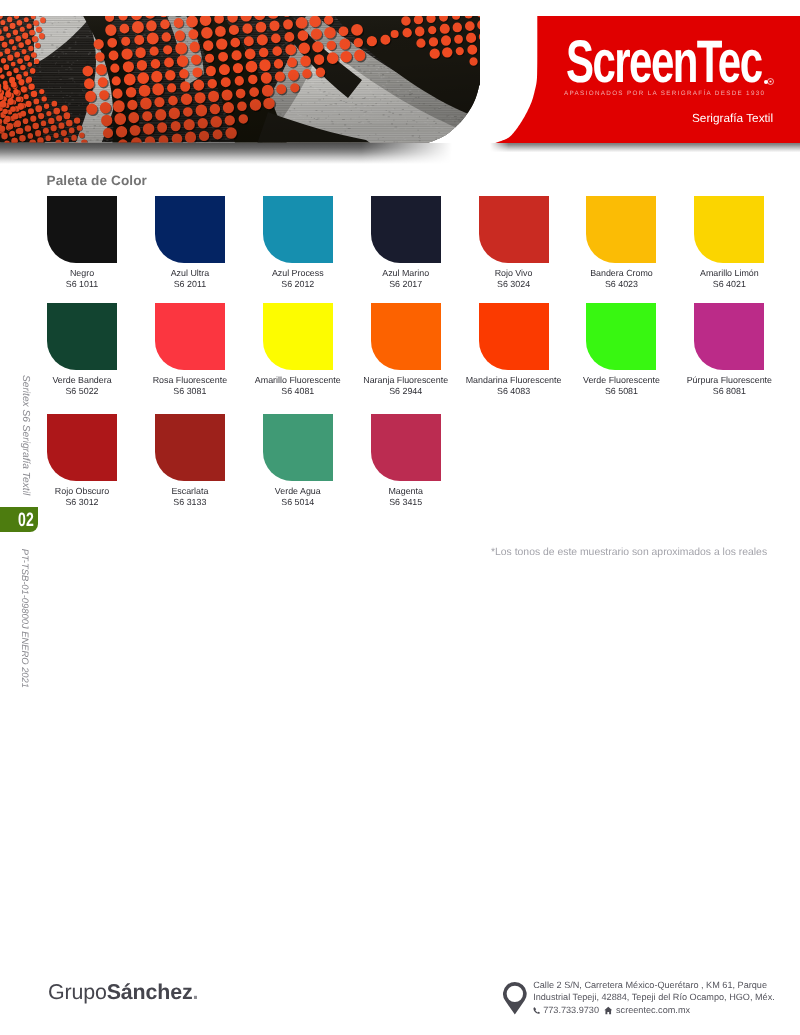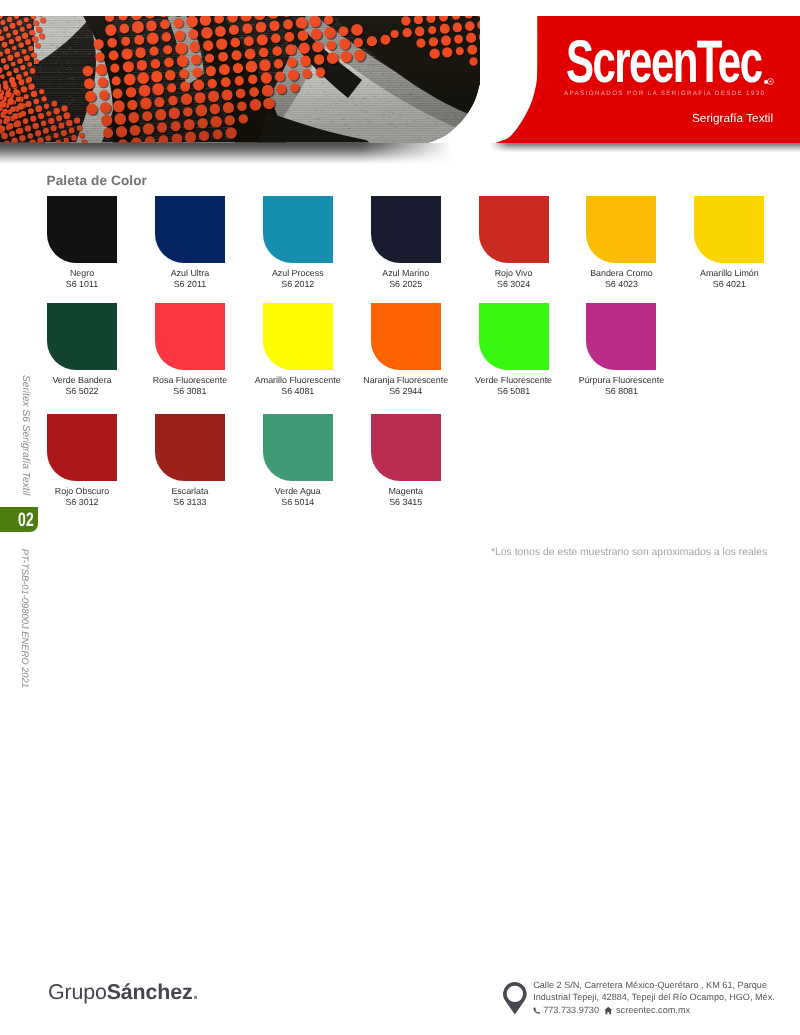--- a/index.html
+++ b/index.html
@@ -299,21 +299,21 @@
           <div class="cd">S6 2011</div>
         </div>
         <div class="cell">
           <div class="sw" style="background:#168FAF"></div>
           <div class="lbl">Azul Process</div>
           <div class="cd">S6 2012</div>
         </div>
         <div class="cell">
           <div class="sw" style="background:#191C2E"></div>
           <div class="lbl">Azul Marino</div>
-          <div class="cd">S6 2025</div>
+          <div class="cd">S6 2017</div>
         </div>
         <div class="cell">
           <div class="sw" style="background:#C92B22"></div>
           <div class="lbl">Rojo Vivo</div>
           <div class="cd">S6 3024</div>
         </div>
         <div class="cell">
           <div class="sw" style="background:#FBBC05"></div>
           <div class="lbl">Bandera Cromo</div>
           <div class="cd">S6 4023</div>
@@ -342,20 +342,25 @@
         </div>
         <div class="cell">
           <div class="sw" style="background:#FDFC00"></div>
           <div class="lbl">Amarillo Fluorescente</div>
           <div class="cd">S6 4081</div>
         </div>
         <div class="cell">
           <div class="sw" style="background:#FC6200"></div>
           <div class="lbl">Naranja Fluorescente</div>
           <div class="cd">S6 2944</div>
+        </div>
+        <div class="cell">
+          <div class="sw" style="background:#FB3A00"></div>
+          <div class="lbl">Mandarina Fluorescente</div>
+          <div class="cd">S6 4083</div>
         </div>
         <div class="cell">
           <div class="sw" style="background:#38F711"></div>
           <div class="lbl">Verde Fluorescente</div>
           <div class="cd">S6 5081</div>
         </div>
         <div class="cell">
           <div class="sw" style="background:#BB2B88"></div>
           <div class="lbl">Púrpura Fluorescente</div>
           <div class="cd">S6 8081</div>

